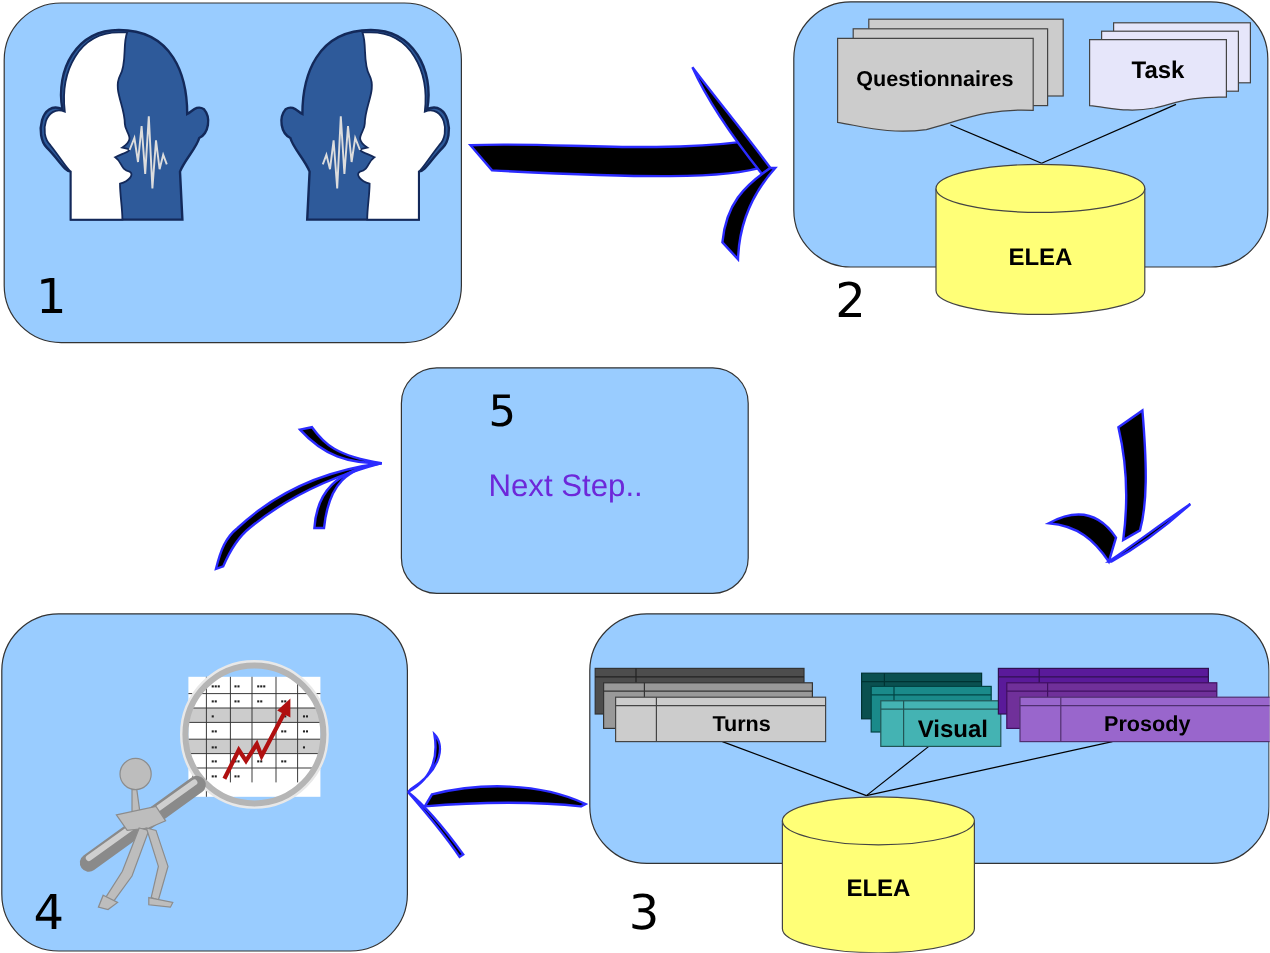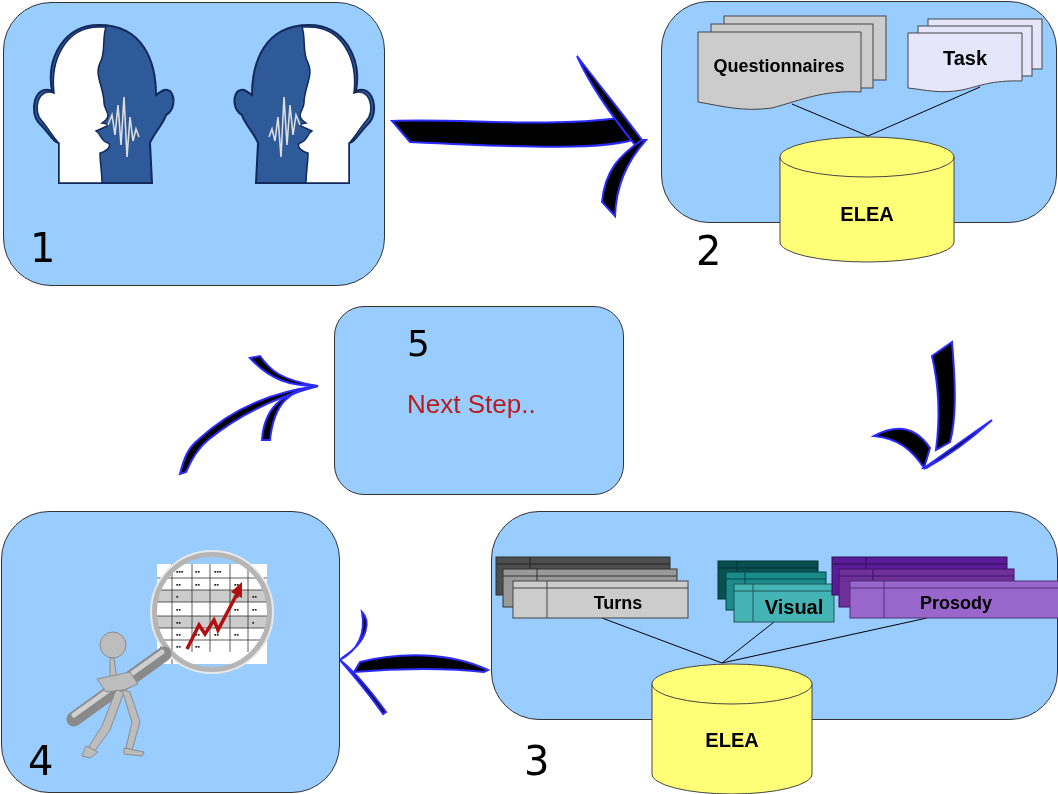--- a/index.html
+++ b/index.html
@@ -4,21 +4,21 @@
 <style>
   html, body { margin:0; padding:0; background:#ffffff; }
   body { width:1058px; height:794px; position:relative; overflow:hidden;
          font-family:"Liberation Sans", sans-serif; }
   .panel { position:absolute; background:#99ccff; border:1.5px solid #333;
            border-radius:48px; box-sizing:border-box; }
   .stepnum { position:absolute; font-family:"DejaVu Sans", sans-serif;
              font-size:40px; color:#000; font-weight:normal; }
   svg { position:absolute; overflow:visible; }
   .lbl { font-family:"Liberation Sans", sans-serif; font-weight:bold; fill:#000; }
-  .next { position:absolute; font-size:26px; color:#b91c1c; }
+  .next { position:absolute; font-size:26px; color:#6d28d9; }
 </style>
 </head>
 <body>
 
 <div class="panel" style="left:3px; top:2px; width:382px; height:284px;">
   <svg width="382" height="284" style="left:0;top:0;">
 
     <g>
       <path d="M95,22 C60,22 42,55 48,88 C30,80 25,110 35,120 C45,130 50,140 55,140 L55,180 L148,180 L146,140
                C150,130 160,120 162,112 C170,108 172,95 166,88 C160,84 156,90 152,92 C152,60 140,22 95,22 Z" fill="#2e5a9a" stroke="#13295a" stroke-width="2"></path>

